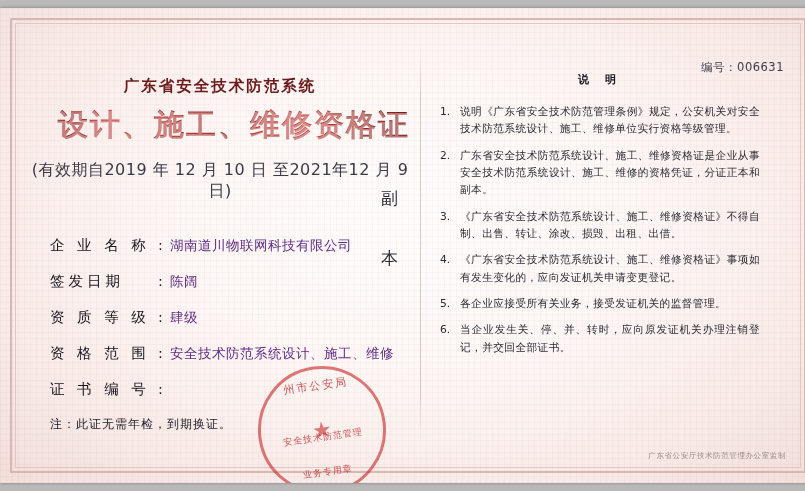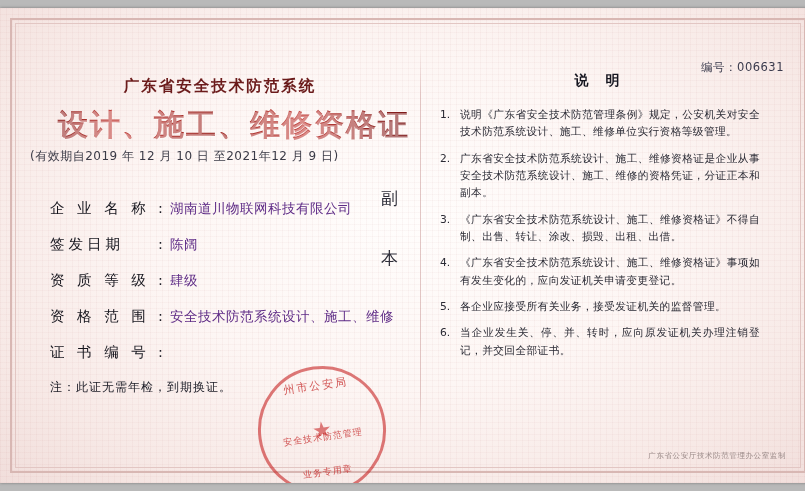--- a/index.html
+++ b/index.html
@@ -66,23 +66,23 @@
     font-weight:bold;
     letter-spacing:2px;
     font-family:"DejaVu Serif","Liberation Serif",serif;
     background:linear-gradient(90deg,#7a1717 0%,#c2403b 22%,#9b2420 48%,#c2403b 72%,#7a1717 100%);
     -webkit-background-clip:text;
     background-clip:text;
     color:transparent;
     text-shadow:0 1px 0 rgba(255,255,255,.4);
   }
   .valid{
-    margin-top:2px;
-    text-align:left;
-    font-size:12px;
+    margin-top:14px;
+    text-align:center;
+    font-size:16px;
     color:#3a3a46;
     letter-spacing:.5px;
   }
   .fuben{
     position:absolute;right:12px;top:118px;
     font-size:17px;color:#2f2f3a;
     font-family:"DejaVu Serif","Liberation Serif",serif;
     line-height:60px;
   }
   .fuben span{display:block;}
@@ -123,21 +123,21 @@
     color:#20202a;
     letter-spacing:1px;
   }
   
   .right{
     position:absolute;left:440px;top:64px;width:320px;
   }
   .right h2{
     margin:0 0 16px 0;
     text-align:center;
-    font-size:14px;
+    font-size:11px;
     font-weight:bold;
     letter-spacing:6px;
     color:#161620;
     font-family:"DejaVu Serif","Liberation Serif",serif;
   }
   .clause{
     display:flex;
     margin-bottom:9px;
     font-size:10.7px;
     line-height:1.62;

